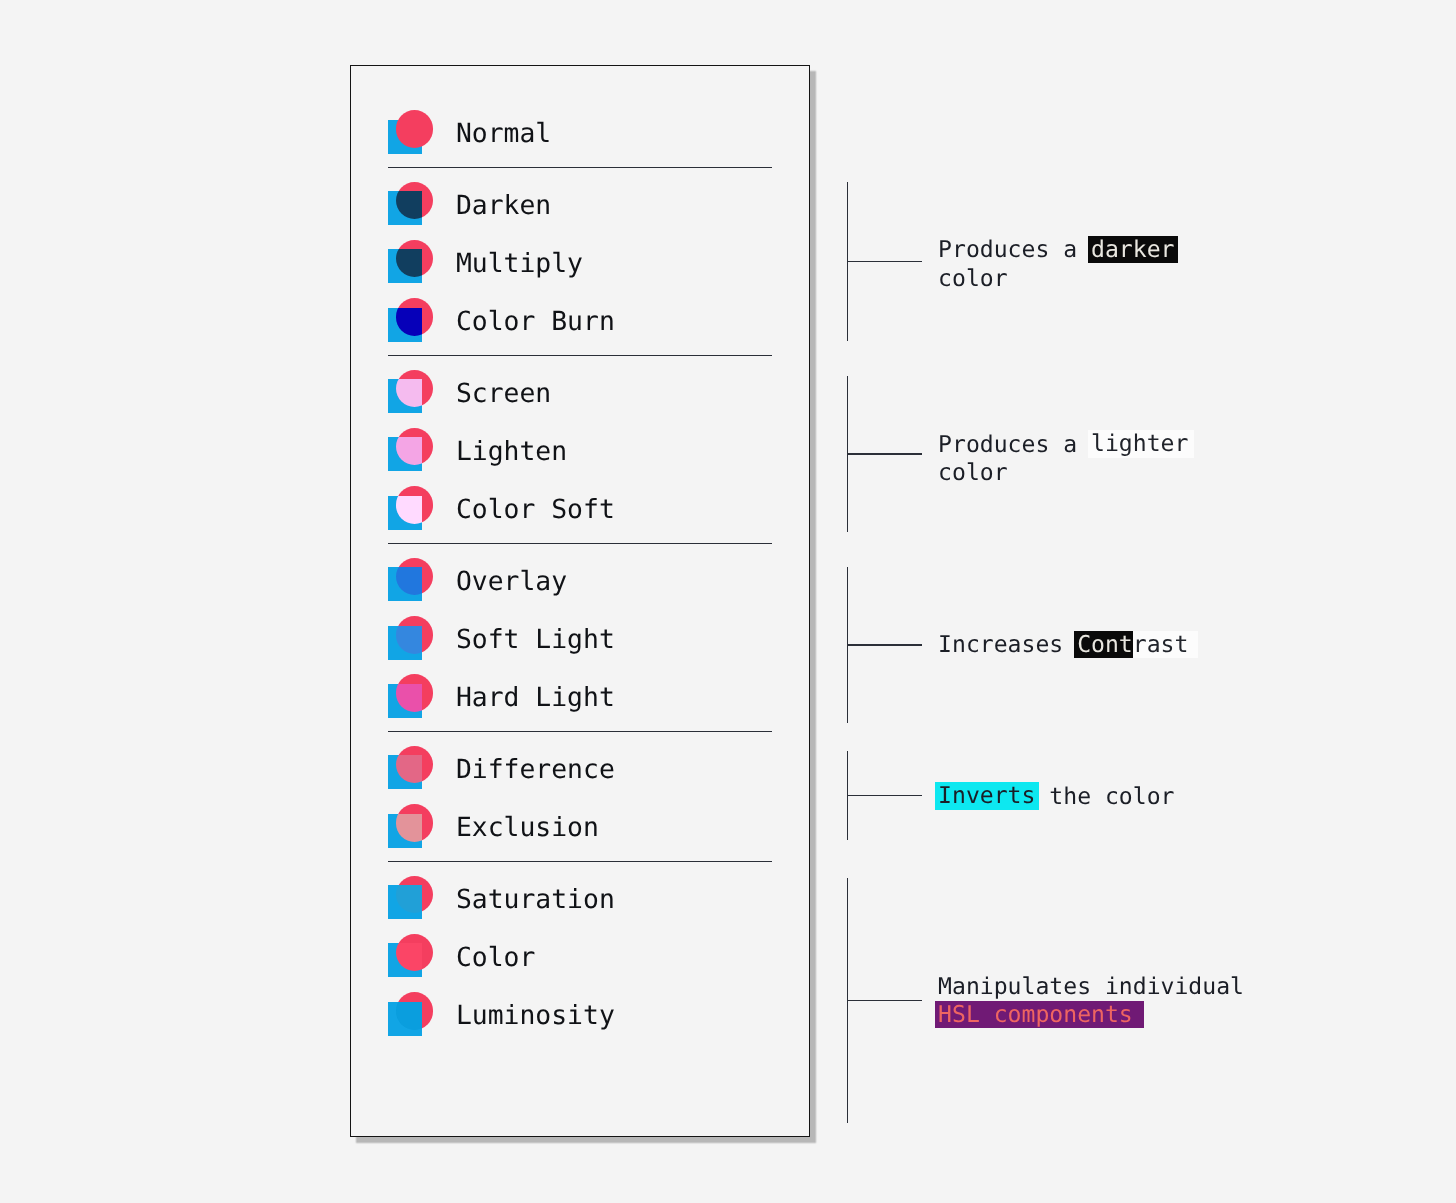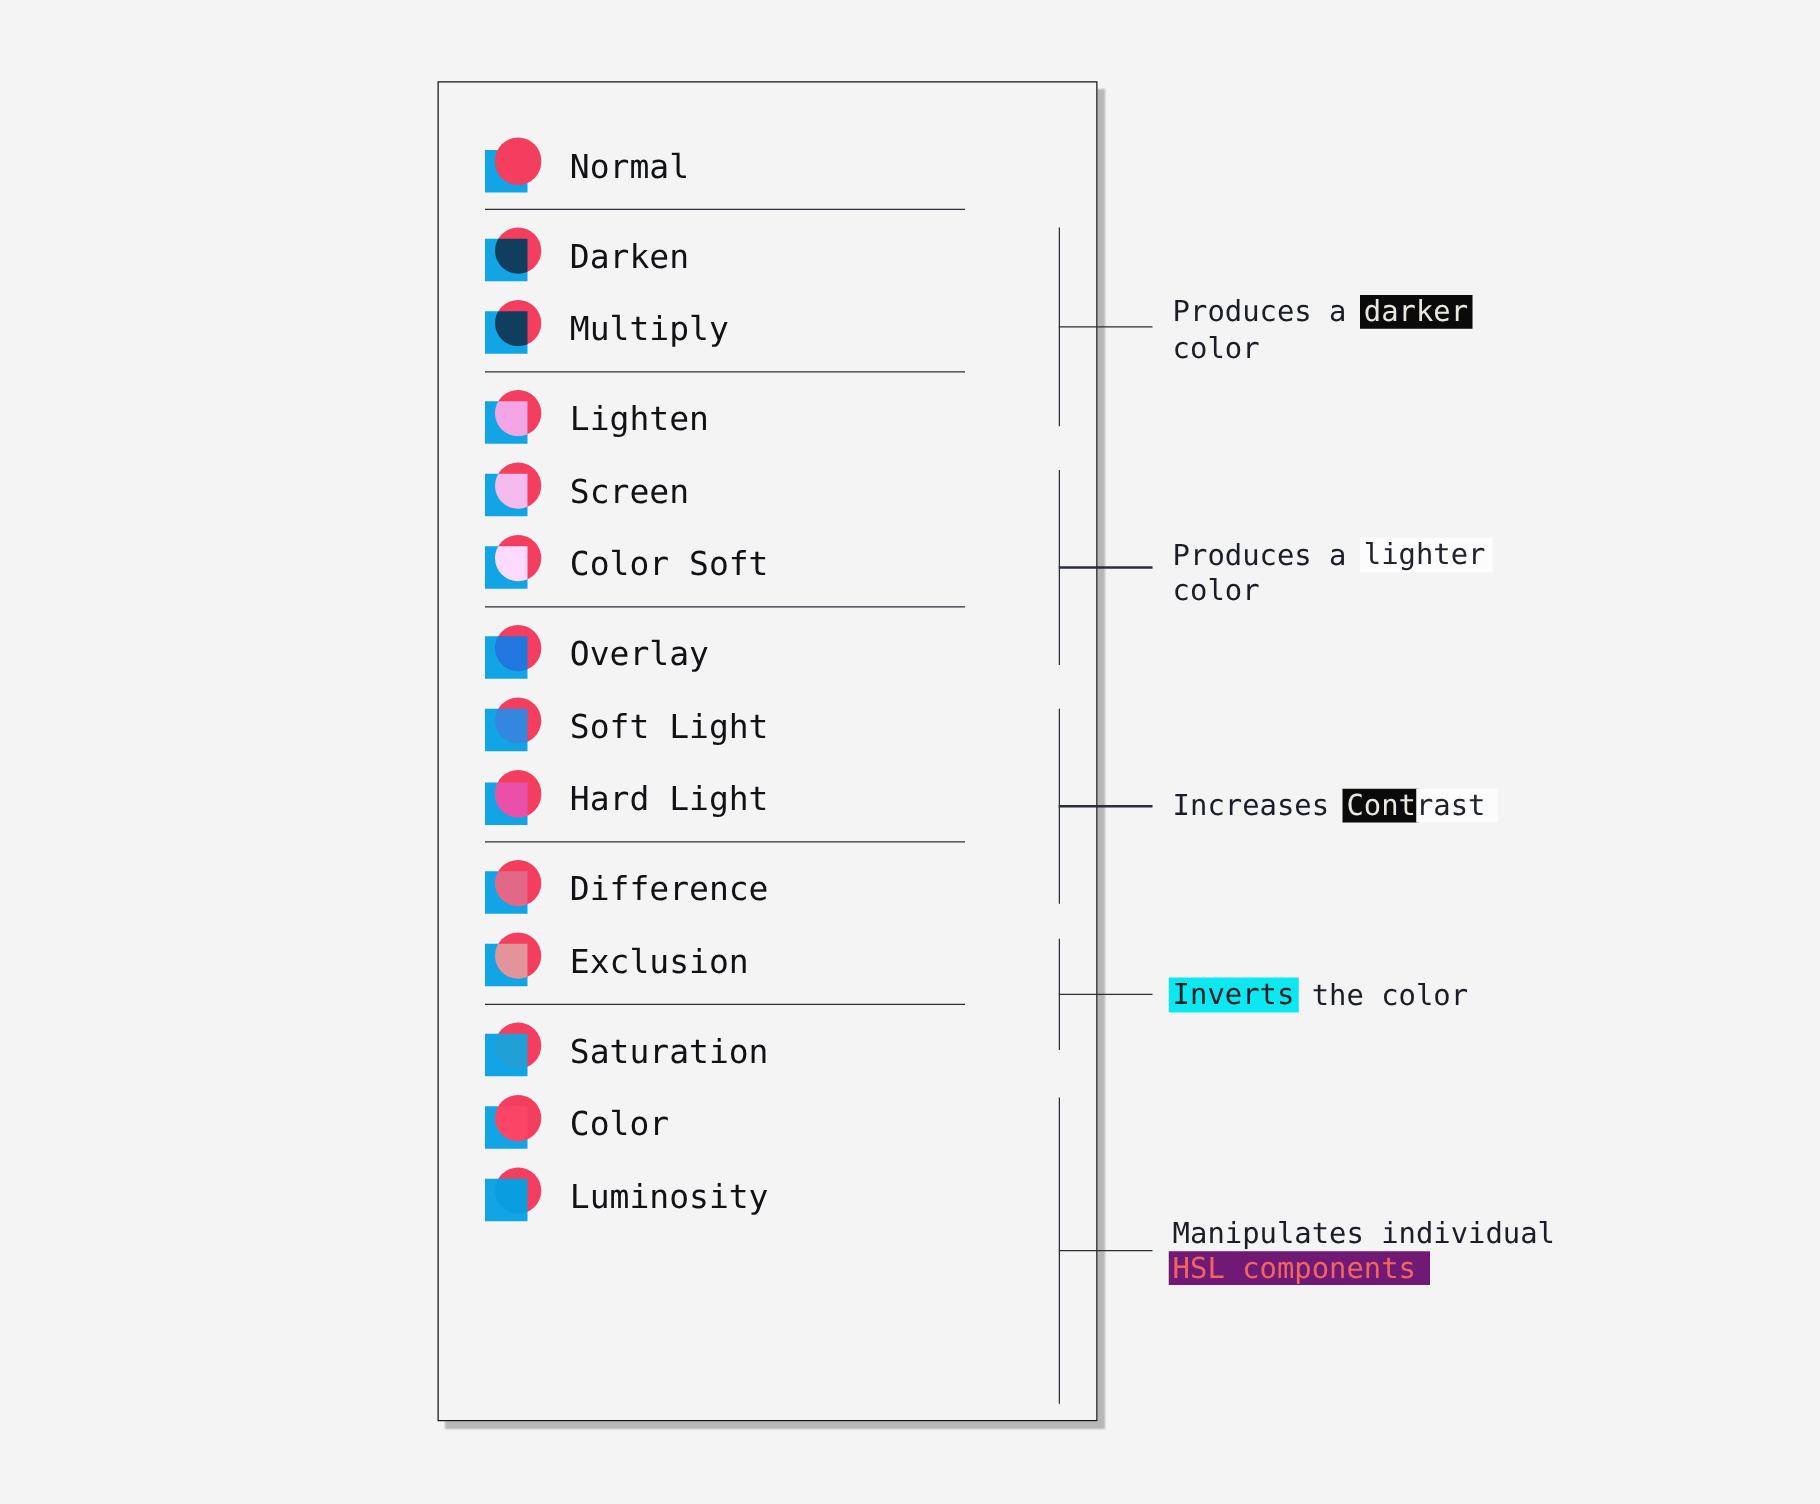--- a/index.html
+++ b/index.html
@@ -12,21 +12,21 @@
     text-rendering:geometricPrecision;
     overflow:hidden;
     position:relative;
   }
   .stage{position:absolute;inset:0;}
 
   
   .card{
     position:absolute;
     left:349.9px;top:65px;
-    width:528px;height:1071.7px;
+    width:460px;height:1071.7px;
     background:#f4f4f4;
     border:1px solid #141414;
     box-shadow:6px 6px 1.5px 0 rgba(0,0,0,0.25);
     box-sizing:border-box;
   }
   .list{position:absolute;left:37px;top:37.5px;width:384px;}
 
   .row{height:58.2px;display:flex;align-items:center;}
   .divider{height:1px;background:#2b2f38;margin:5.6px 0 6.9px 0;}
 
@@ -80,36 +80,43 @@
             </div>
             <div class="label" data-name="blend-mode-label">Darken</div>
           </div>
           <div class="row" data-name="blend-mode-row">
             <div class="swatch" data-name="blend-swatch-multiply">
               <div class="sq" data-name="square-shape"></div>
               <div class="ci" data-name="circle-shape" style="mix-blend-mode: darken;"></div>
             </div>
             <div class="label" data-name="blend-mode-label">Multiply</div>
           </div>
-        </div>
-        <div class="divider" data-name="group-divider"></div>
-        <div class="group" data-name="blend-mode-group">
+          <div class="row" data-name="blend-mode-row">
+            <div class="swatch" data-name="blend-swatch-color-burn">
+              <div class="sq" data-name="square-shape"></div>
+              <div class="ci" data-name="circle-shape" style="mix-blend-mode: color-burn;"></div>
+            </div>
+            <div class="label" data-name="blend-mode-label">Color Burn</div>
+          </div>
+        </div>
+        <div class="divider" data-name="group-divider"></div>
+        <div class="group" data-name="blend-mode-group">
+          <div class="row" data-name="blend-mode-row">
+            <div class="swatch" data-name="blend-swatch-screen">
+              <div class="sq" data-name="square-shape"></div>
+              <div class="ci" data-name="circle-shape" style="mix-blend-mode: screen;"></div>
+            </div>
+            <div class="label" data-name="blend-mode-label">Screen</div>
+          </div>
           <div class="row" data-name="blend-mode-row">
             <div class="swatch" data-name="blend-swatch-lighten">
               <div class="sq" data-name="square-shape"></div>
               <div class="ci" data-name="circle-shape" style="mix-blend-mode: lighten;"></div>
             </div>
             <div class="label" data-name="blend-mode-label">Lighten</div>
-          </div>
-          <div class="row" data-name="blend-mode-row">
-            <div class="swatch" data-name="blend-swatch-screen">
-              <div class="sq" data-name="square-shape"></div>
-              <div class="ci" data-name="circle-shape" style="mix-blend-mode: screen;"></div>
-            </div>
-            <div class="label" data-name="blend-mode-label">Screen</div>
           </div>
           <div class="row" data-name="blend-mode-row">
             <div class="swatch" data-name="blend-swatch-color-dodge">
               <div class="sq" data-name="square-shape"></div>
               <div class="ci" data-name="circle-shape" style="mix-blend-mode: color-dodge;"></div>
             </div>
             <div class="label" data-name="blend-mode-label">Color Soft</div>
           </div>
         </div>
         <div class="divider" data-name="group-divider"></div>

